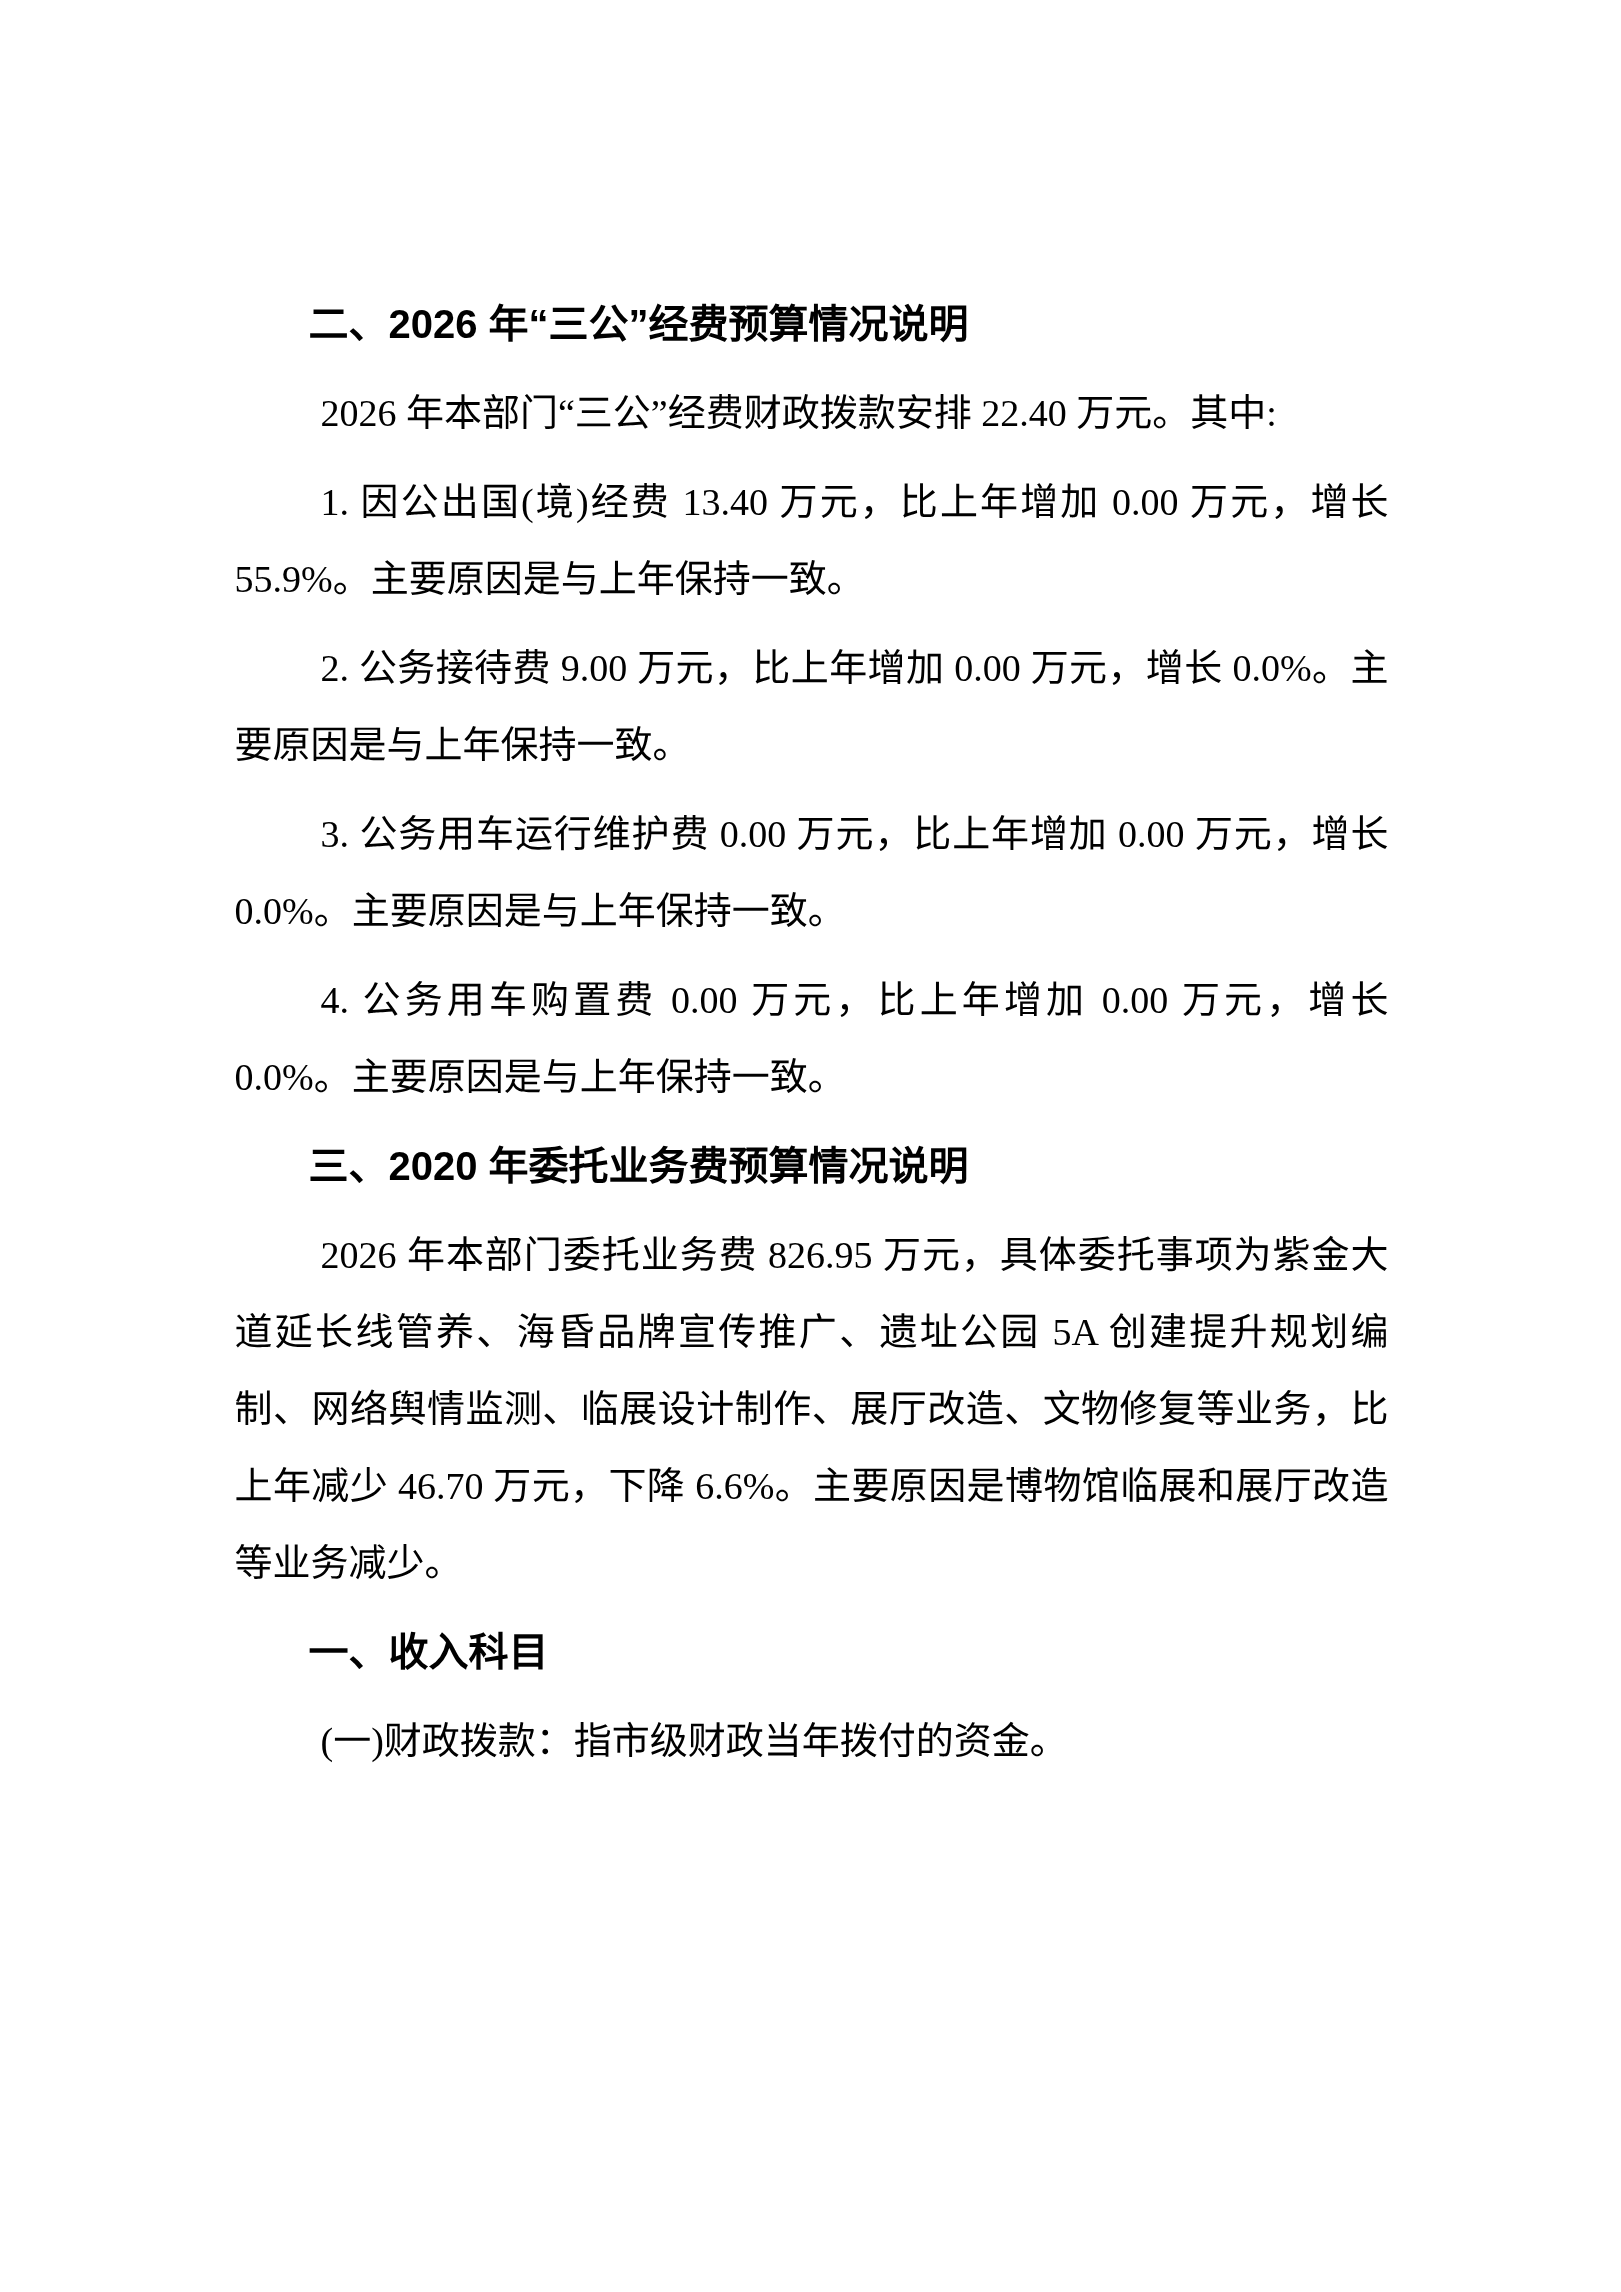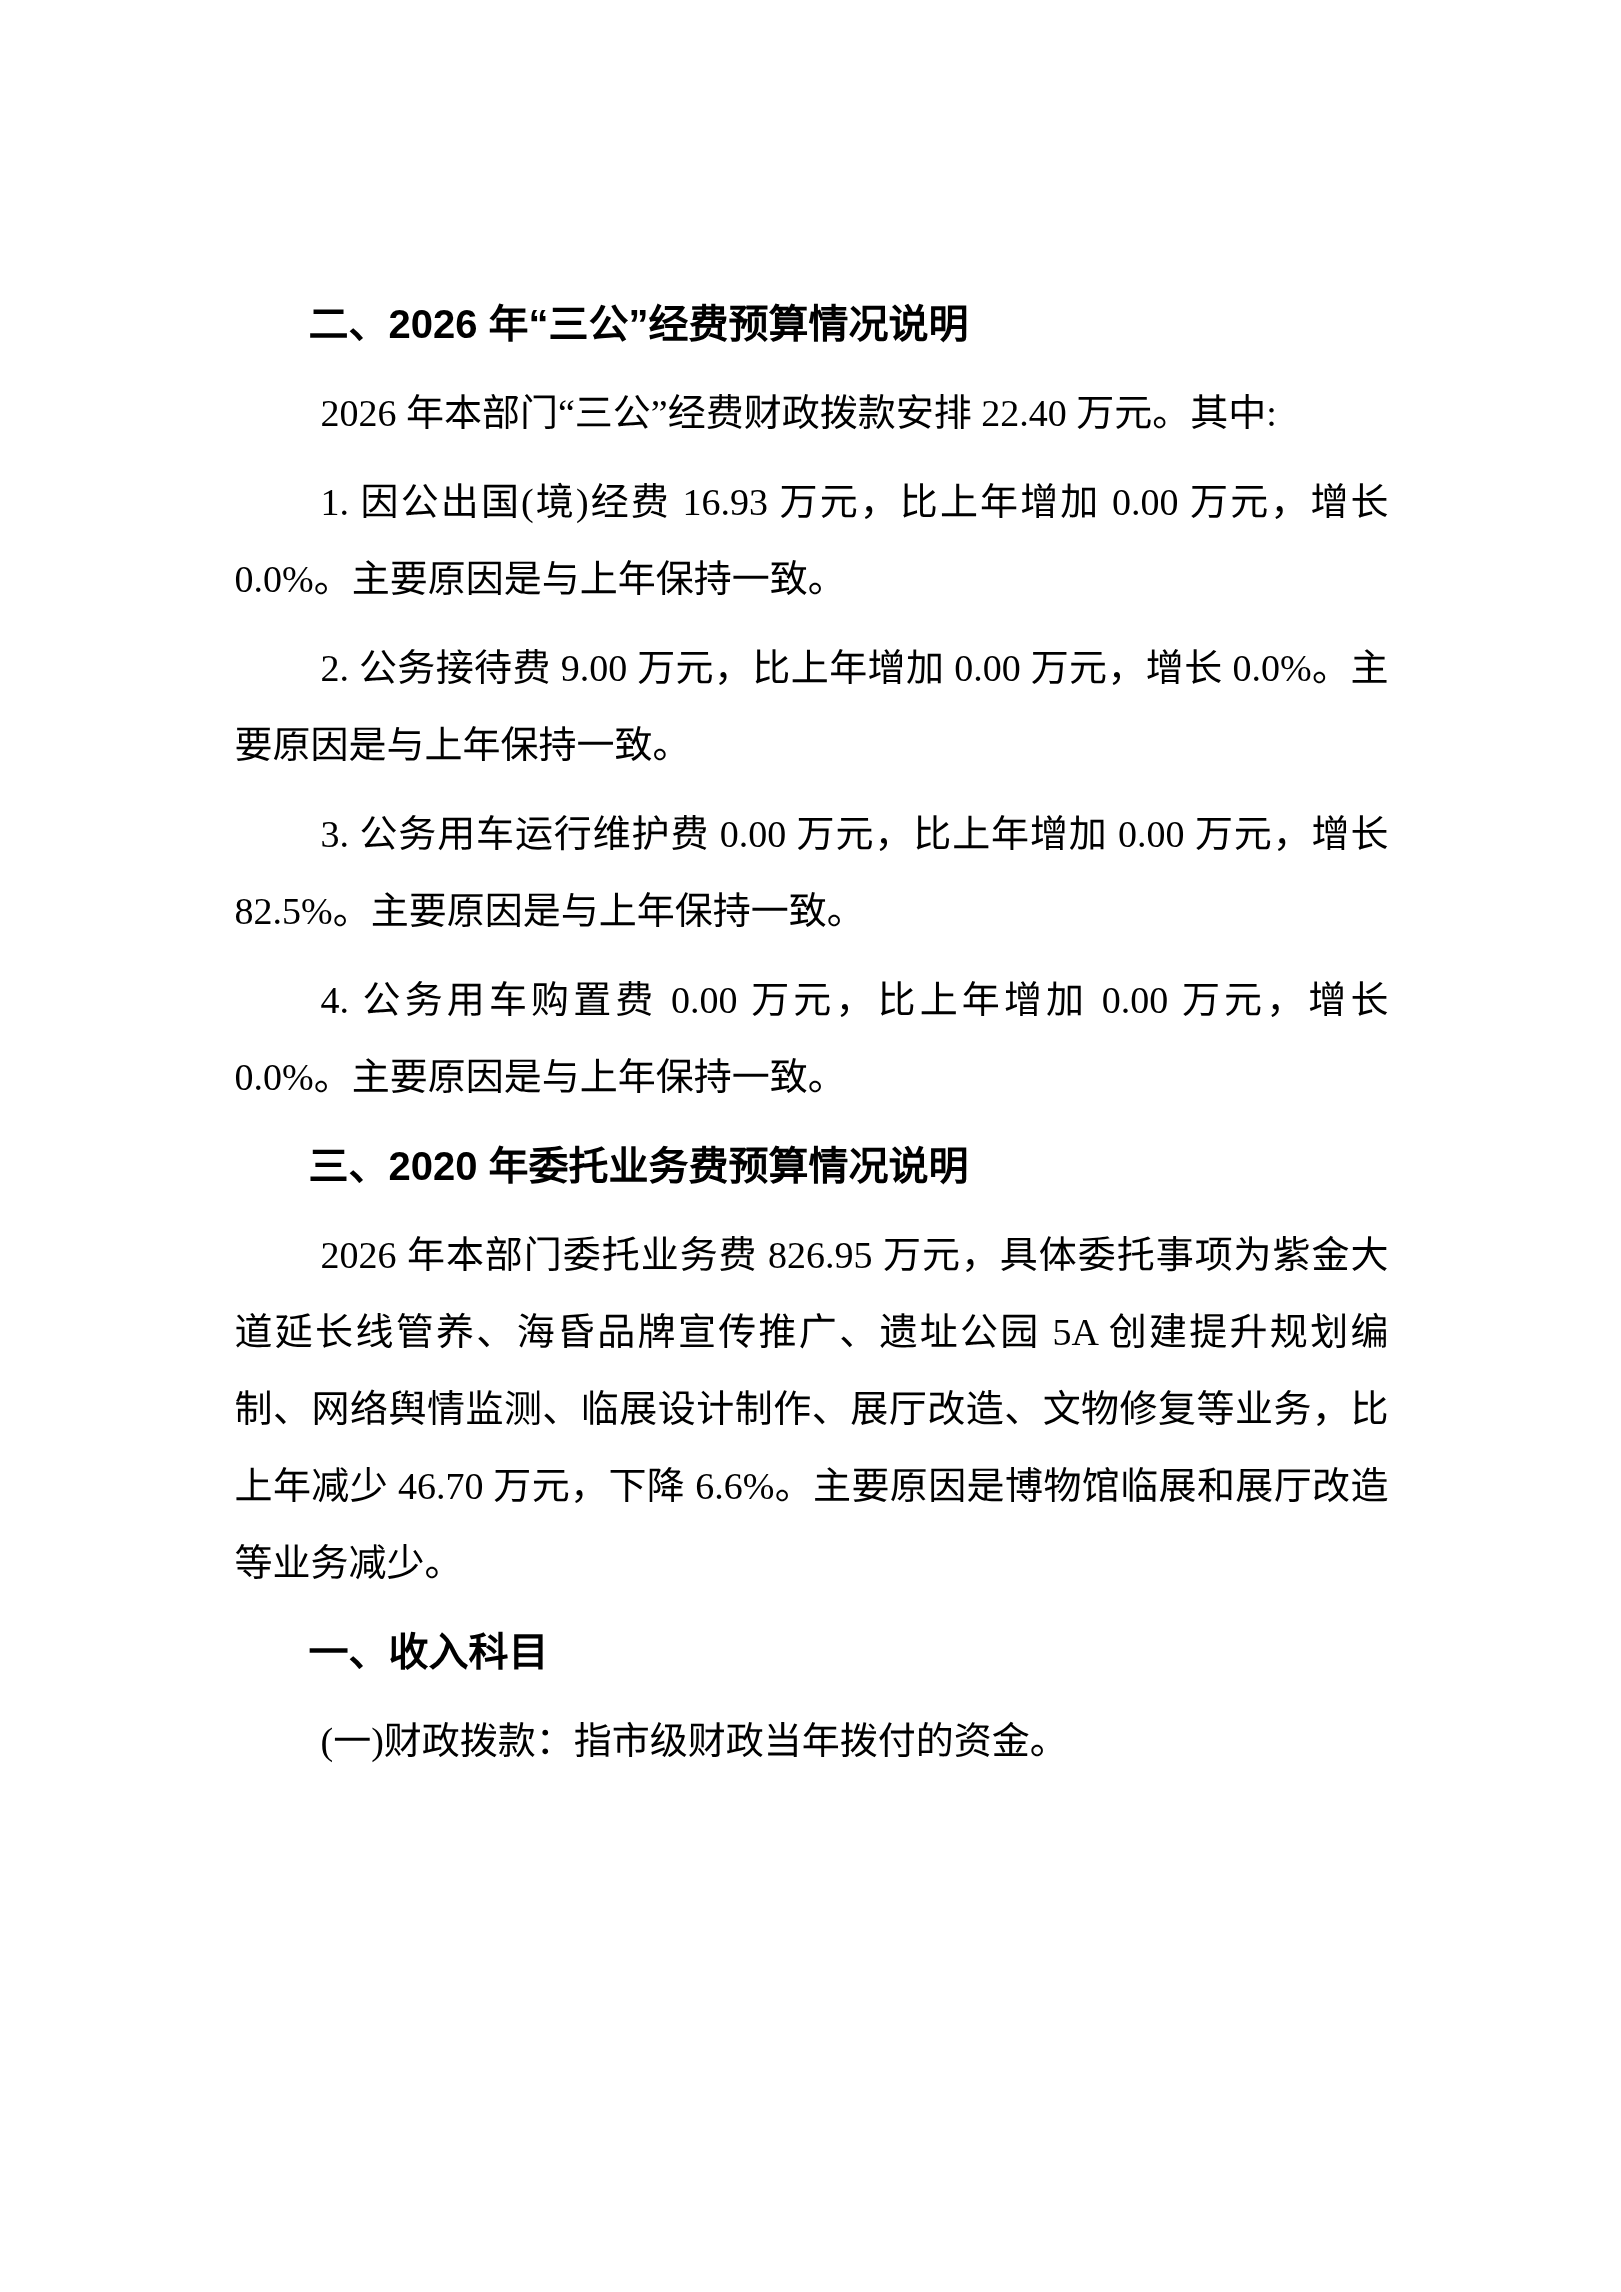--- a/index.html
+++ b/index.html
@@ -48,25 +48,25 @@
 </style>
 </head>
 <body>
 
 <div class="page">
 
   <h2 class="section-heading">二、2026 年“三公”经费预算情况说明</h2>
 
   <p class="para">2026 年本部门“三公”经费财政拨款安排 22.40 万元。其中:</p>
 
-  <p class="para">1. 因公出国(境)经费 16.93 万元，比上年增加 0.00 万元，增长 0.0%。主要原因是与上年保持一致。</p>
+  <p class="para">1. 因公出国(境)经费 13.40 万元，比上年增加 0.00 万元，增长 55.9%。主要原因是与上年保持一致。</p>
 
   <p class="para">2. 公务接待费 9.00 万元，比上年增加 0.00 万元，增长 0.0%。主要原因是与上年保持一致。</p>
 
-  <p class="para">3. 公务用车运行维护费 0.00 万元，比上年增加 0.00 万元，增长 82.5%。主要原因是与上年保持一致。</p>
+  <p class="para">3. 公务用车运行维护费 0.00 万元，比上年增加 0.00 万元，增长 0.0%。主要原因是与上年保持一致。</p>
 
   <p class="para">4. 公务用车购置费 0.00 万元，比上年增加 0.00 万元，增长 0.0%。主要原因是与上年保持一致。</p>
 
   <h2 class="section-heading">三、2020 年委托业务费预算情况说明</h2>
 
   <p class="para">2026 年本部门委托业务费 826.95 万元，具体委托事项为紫金大道延长线管养、海昏品牌宣传推广、遗址公园 5A 创建提升规划编制、网络舆情监测、临展设计制作、展厅改造、文物修复等业务，比上年减少 46.70 万元，下降 6.6%。主要原因是博物馆临展和展厅改造等业务减少。</p>
 
 
   <h2 class="section-heading">一、收入科目</h2>
 

